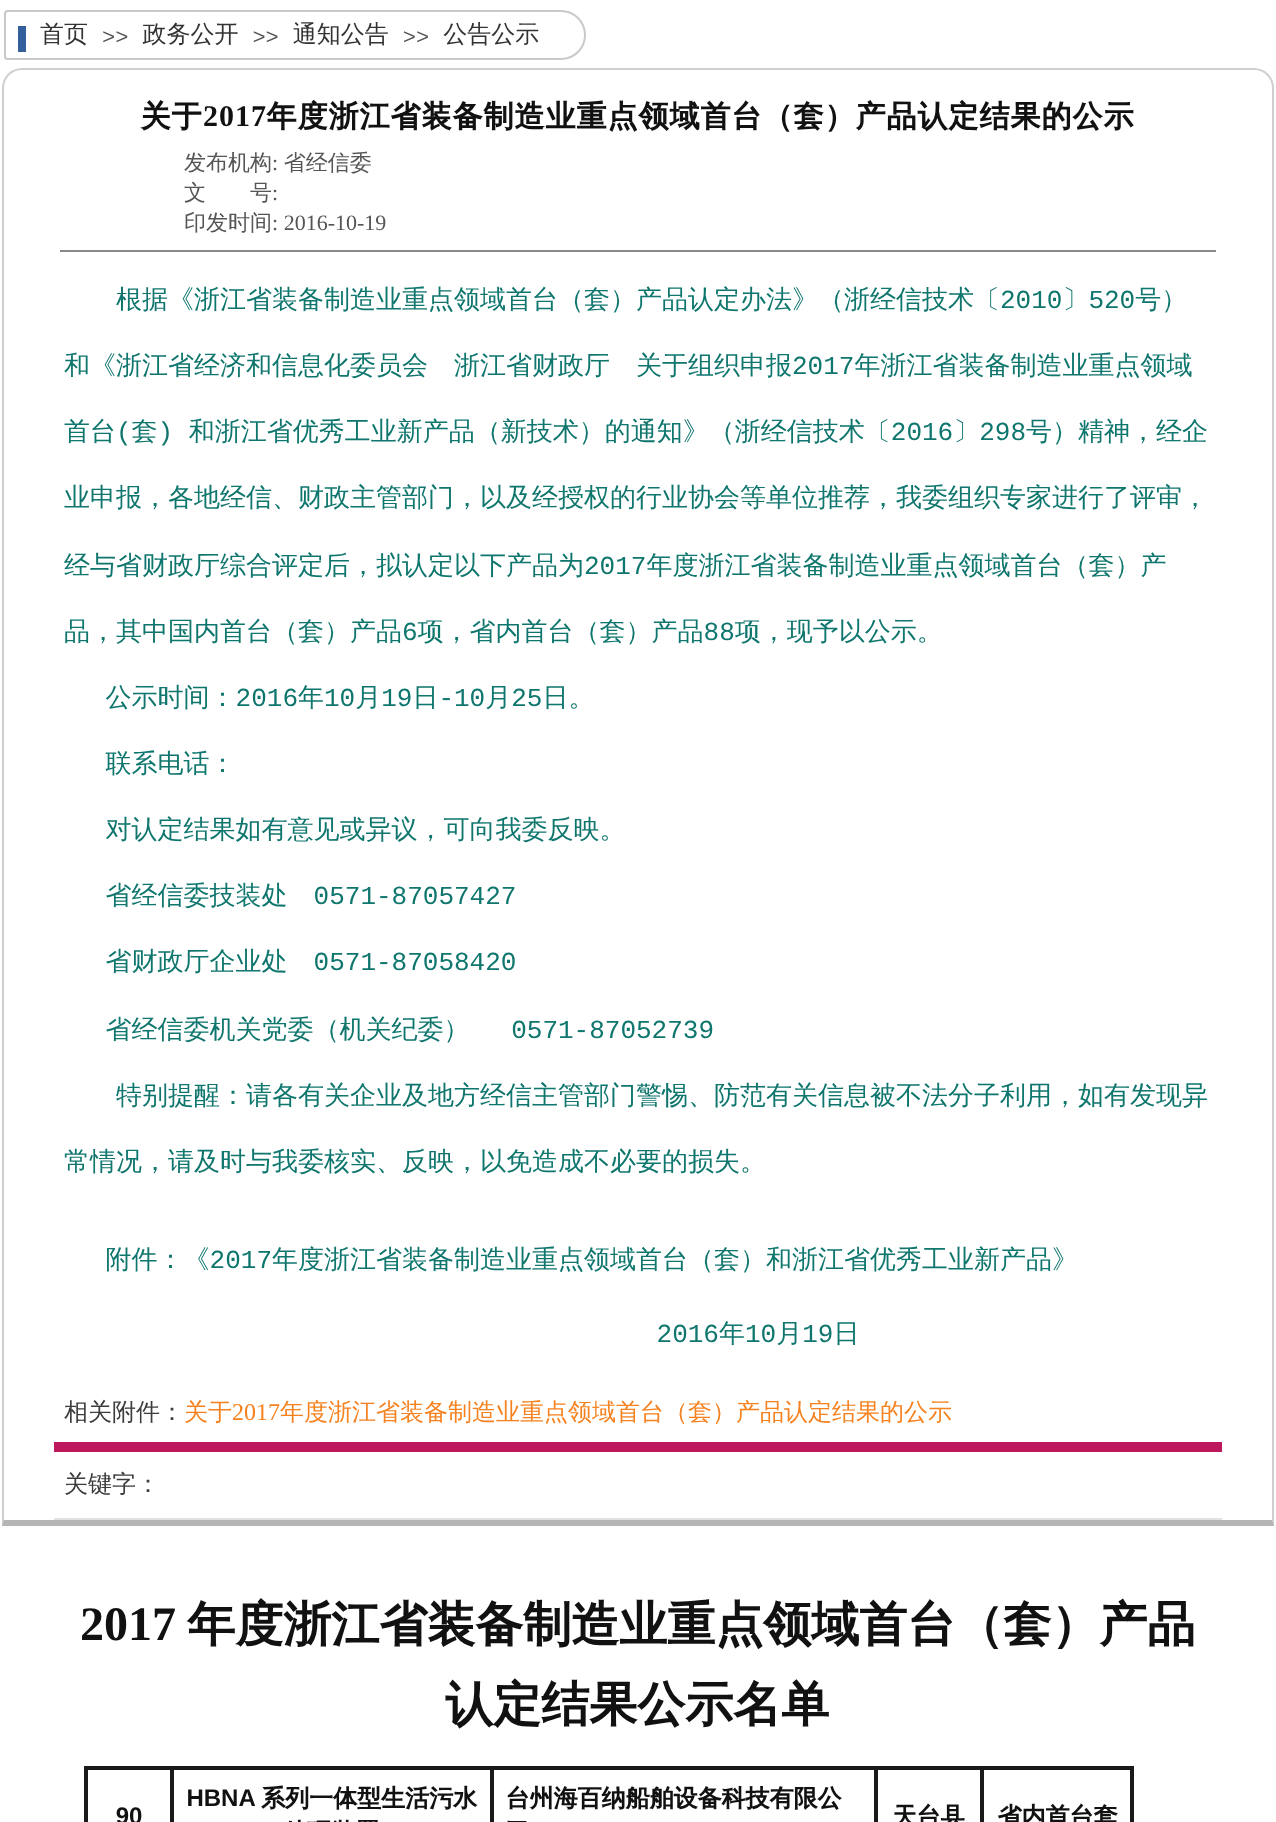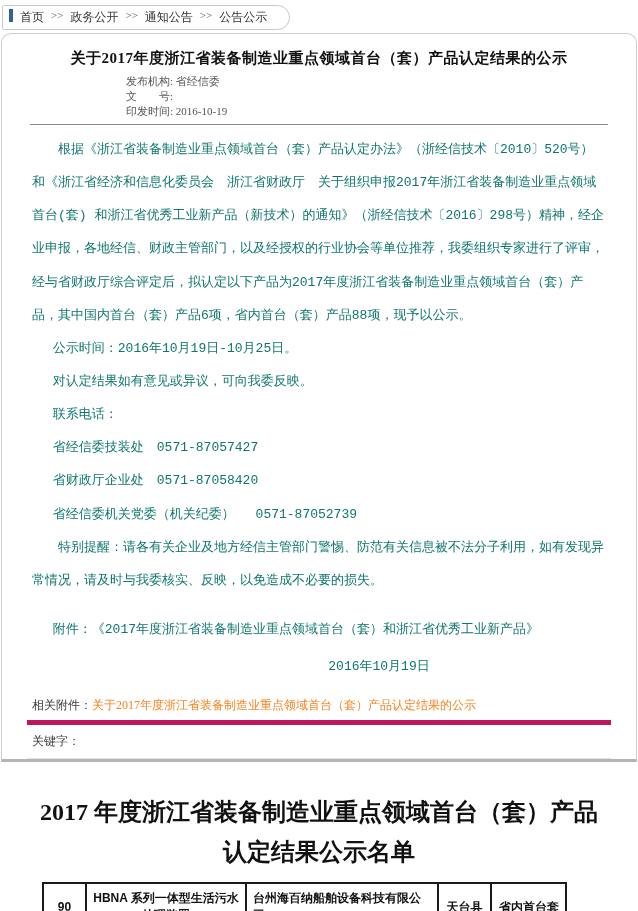--- a/index.html
+++ b/index.html
@@ -2,24 +2,24 @@
 <html><head>
 <meta charset="utf-8">
 <style>
   * { box-sizing: border-box; margin: 0; padding: 0; }
   html, body { width: 638px; height: 911px; background: #ffffff; overflow: hidden; }
   body { font-family: "Liberation Serif", "DejaVu Serif", serif; color: #333; }
 
   
   .crumb-wrap { padding: 5px 0 0 2px; }
   .crumb-tab {
-    display: inline-flex; align-items: flex-start; gap: 7px;
+    display: inline-flex; align-items: flex-end; gap: 7px;
     border: 1px solid #c9c9c9; border-radius: 2px 14px 14px 2px;
     padding: 3px 22px 3px 6px; background: #fff;
-    font-family: Liberation Serif, serif;
+    font-family: Liberation Mono, monospace;
     font-size: 12px; color: #333;
   }
   .crumb-bar { width: 4px; height: 13px; background: #33609c; display: inline-block; }
   .crumb-item { cursor: pointer; color: #333; text-decoration: none; }
   .crumb-sep { color: #555; font-size: 11px; }
 
   
   .article-box {
     margin: 3px 1px 0 1px;
     border: 1px solid #cfcfcf;
@@ -27,21 +27,21 @@
     border-radius: 10px 10px 0 0;
     min-height: 548px;
     padding: 14px 0 0 0;
     background: #fff;
   }
   .article-title {
     text-align: center; font-size: 15px; font-weight: bold; color: #111;
     letter-spacing: 0.5px; line-height: 20px;
   }
   .meta { margin: 6px 0 0 90px; font-size: 11px; color: #555; line-height: 15px; }
-  .meta-row { white-space: pre; margin-left: 34px; }
+  .meta-row { white-space: pre; }
   .meta-hr { border: none; border-top: 1px solid #8a8a8a; margin: 5px 28px 0 28px; }
 
   .article-body { padding: 8px 30px 0 30px; font-size: 13px; color: #0f766e; font-family: Liberation Mono, monospace; }
   .article-body p { line-height: 2.55; }
   .p-indent { text-indent: 2em; }
   .p-contact { text-indent: 1.6em; }
   .attach-line { margin-top: 16px; text-indent: 1.6em; }
   .date-line { margin-top: 4px; text-align: center; padding-left: 120px; }
 
   .related-row {
@@ -95,22 +95,22 @@
   <div class="meta">
     <div class="meta-row"><span>发布机构: </span><span>省经信委</span></div>
     <div class="meta-row"><span>文　　号:</span><span></span></div>
     <div class="meta-row"><span>印发时间: </span><span>2016-10-19</span></div>
   </div>
   <hr class="meta-hr">
 
   <div class="article-body">
     <p class="p-indent">根据《浙江省装备制造业重点领域首台（套）产品认定办法》（浙经信技术〔2010〕520号）和《浙江省经济和信息化委员会　浙江省财政厅　关于组织申报2017年浙江省装备制造业重点领域首台(套) 和浙江省优秀工业新产品（新技术）的通知》（浙经信技术〔2016〕298号）精神，经企业申报，各地经信、财政主管部门，以及经授权的行业协会等单位推荐，我委组织专家进行了评审，经与省财政厅综合评定后，拟认定以下产品为2017年度浙江省装备制造业重点领域首台（套）产品，其中国内首台（套）产品6项，省内首台（套）产品88项，现予以公示。</p>
     <p class="p-contact">公示时间：2016年10月19日-10月25日。</p>
+    <p class="p-contact">联系电话：</p>
     <p class="p-contact">对认定结果如有意见或异议，可向我委反映。</p>
-    <p class="p-contact">联系电话：</p>
     <p class="p-contact">省经信委技装处　0571-87057427</p>
     <p class="p-contact">省财政厅企业处　0571-87058420</p>
     <p class="p-contact">省经信委机关党委（机关纪委）　 0571-87052739</p>
     <p class="p-indent">特别提醒：请各有关企业及地方经信主管部门警惕、防范有关信息被不法分子利用，如有发现异常情况，请及时与我委核实、反映，以免造成不必要的损失。</p>
     <p class="attach-line">附件：《2017年度浙江省装备制造业重点领域首台（套）和浙江省优秀工业新产品》</p>
     <p class="date-line">2016年10月19日</p>
   </div>
 
   <div class="related-row">
     <span>相关附件：</span><a class="related-link">关于2017年度浙江省装备制造业重点领域首台（套）产品认定结果的公示</a>

